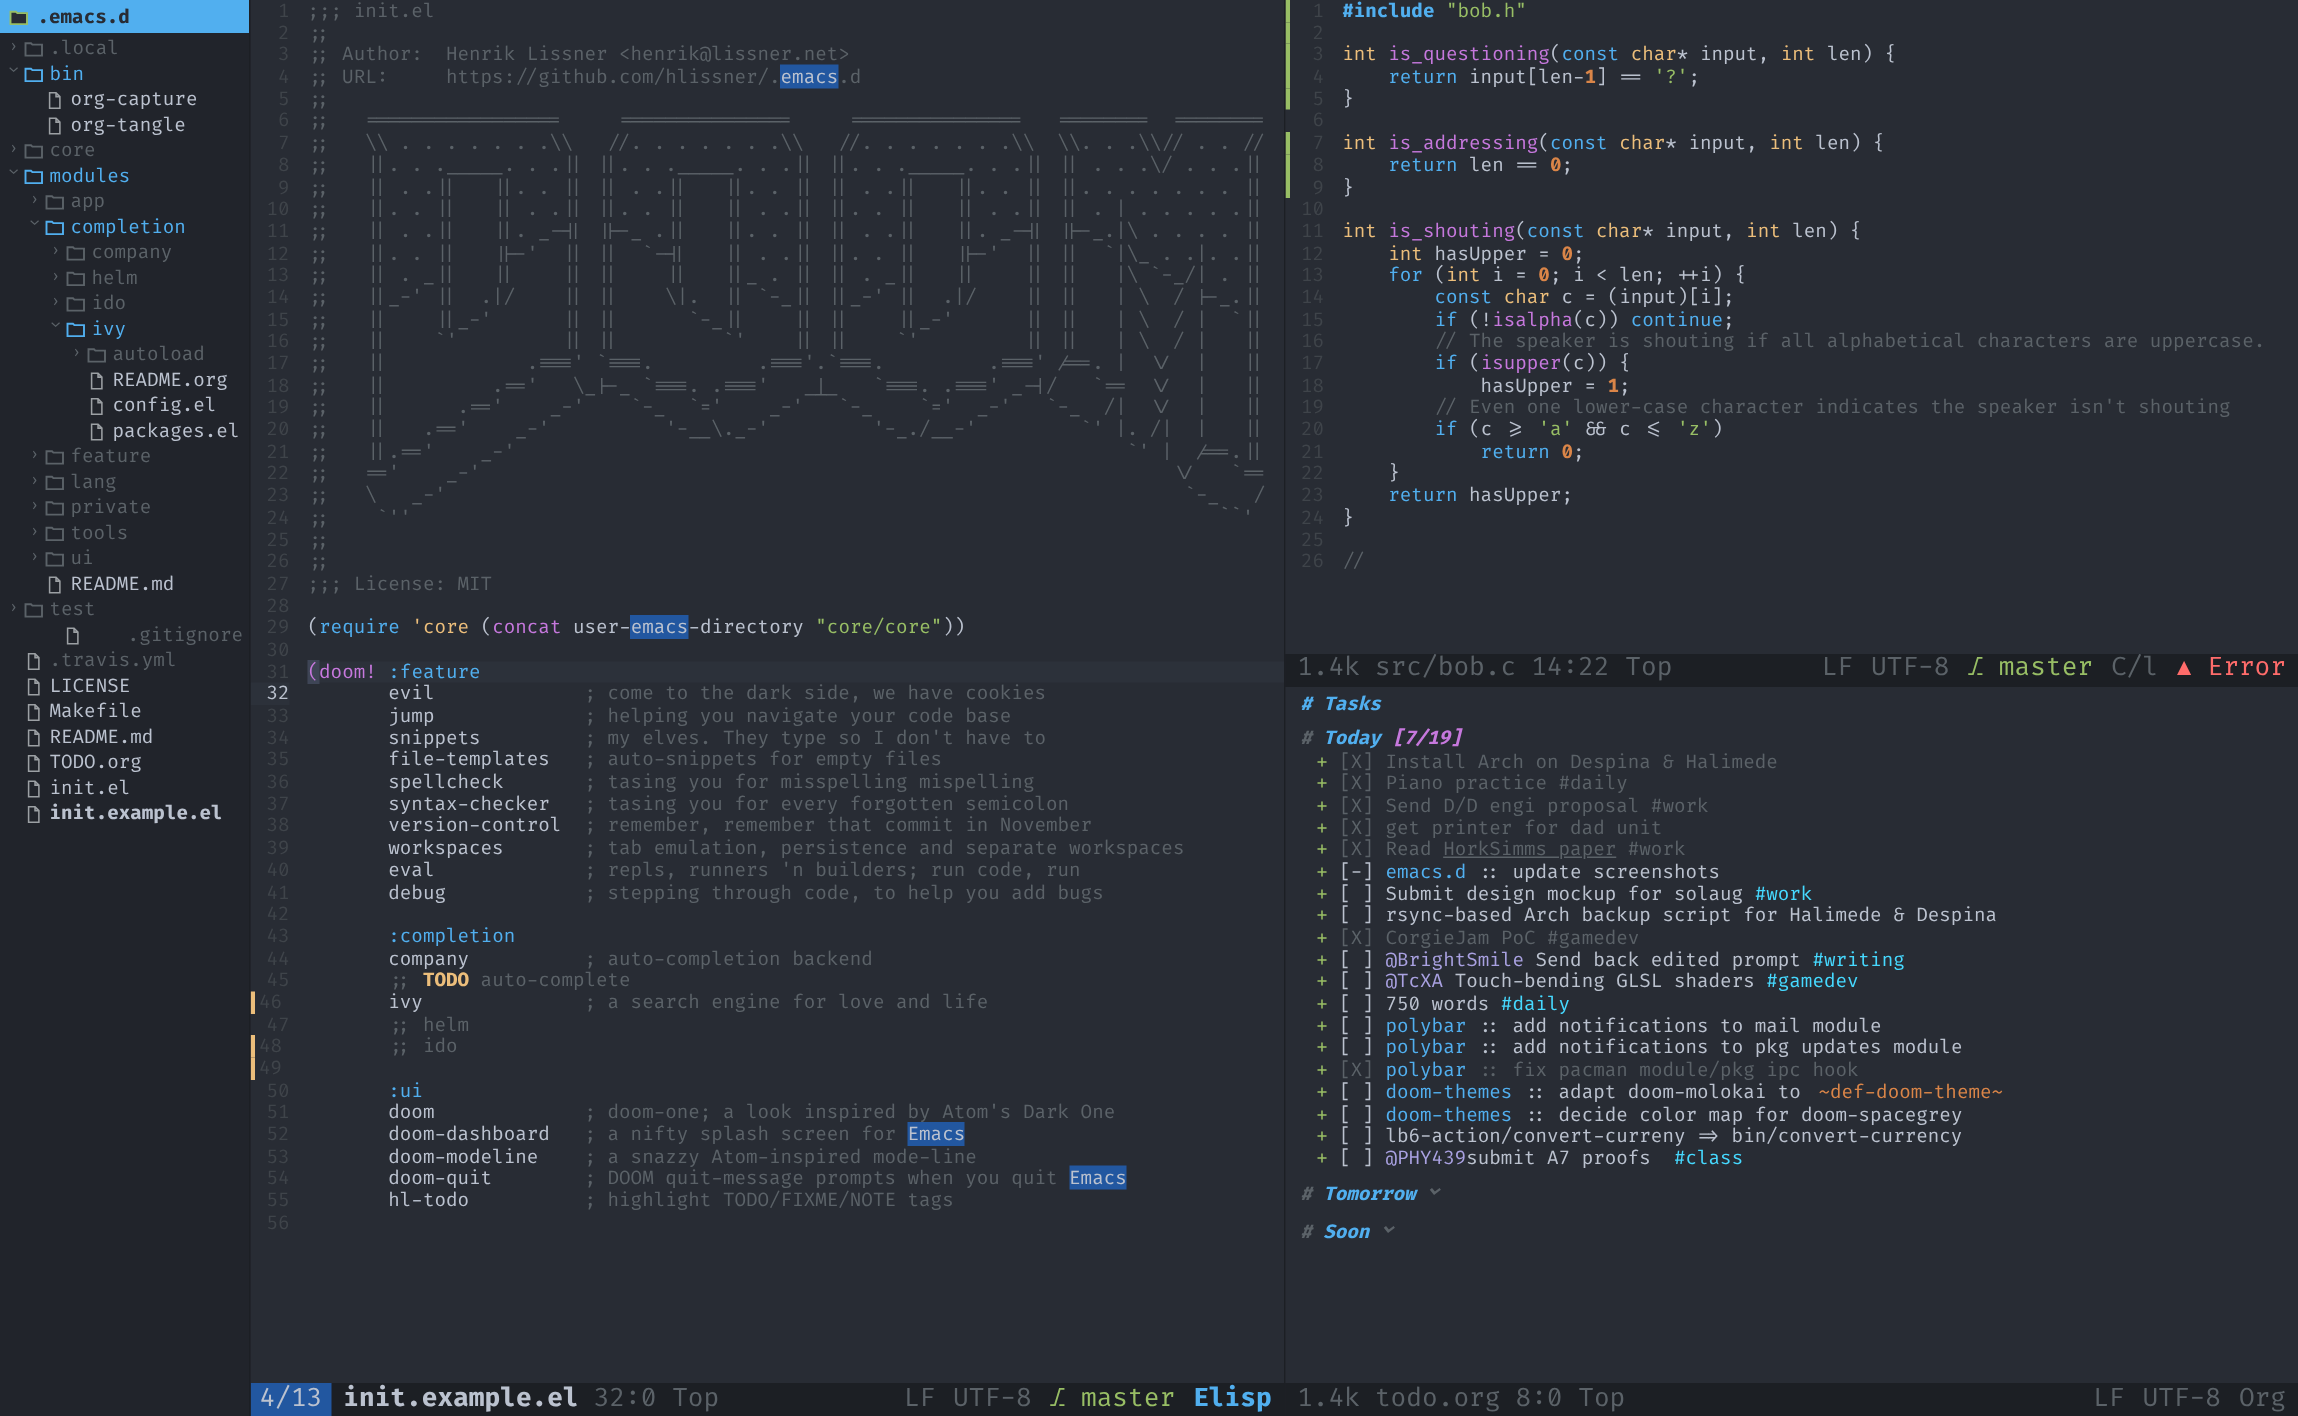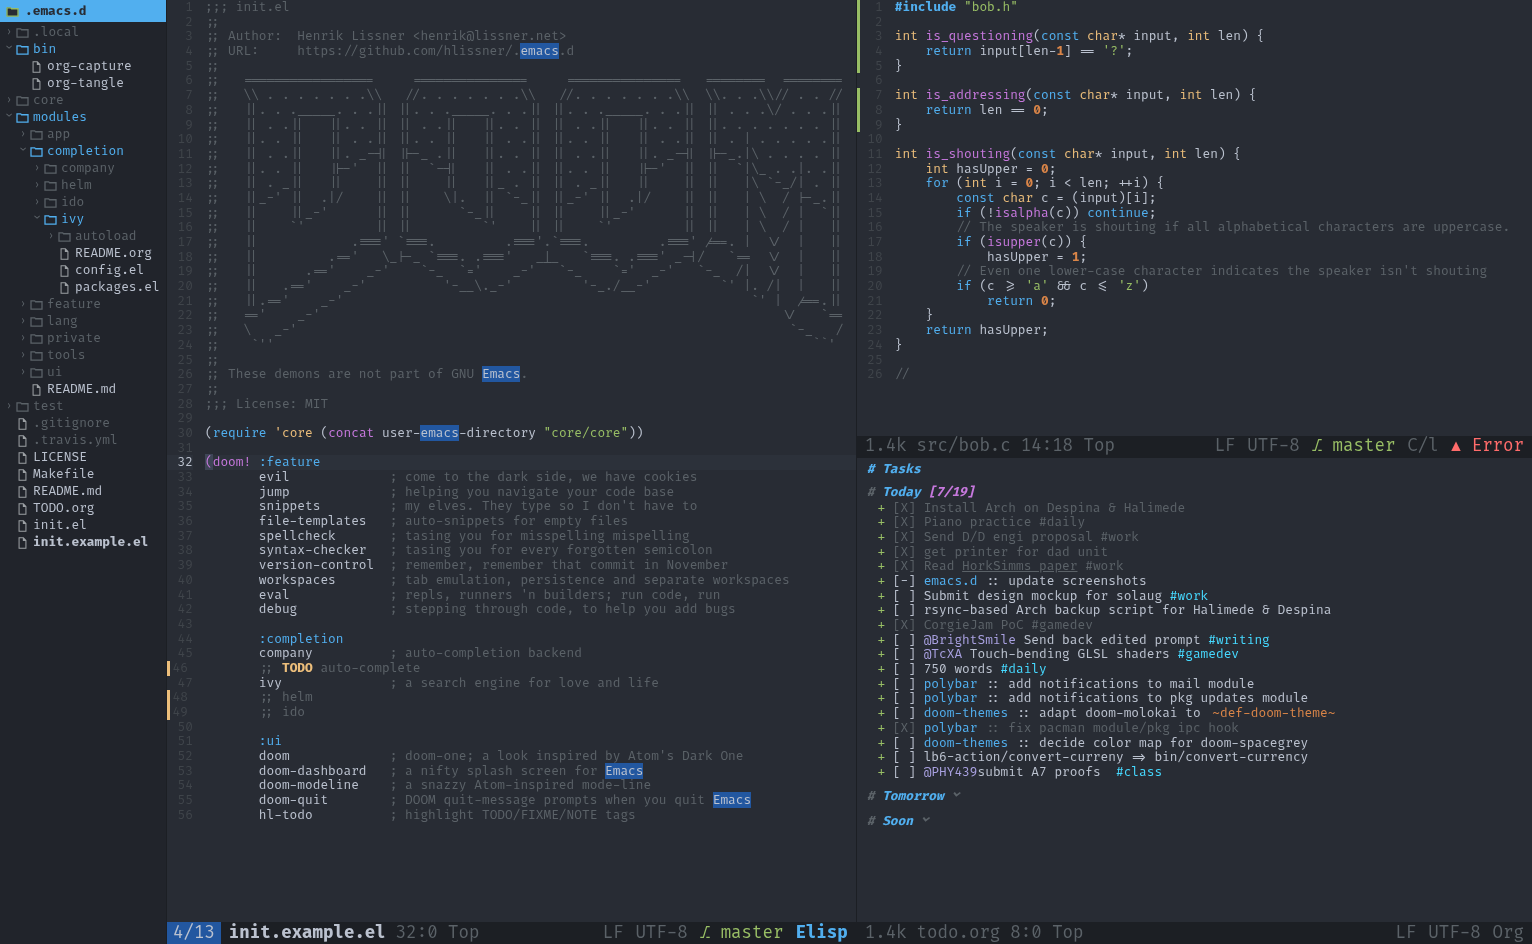--- a/index.html
+++ b/index.html
@@ -287,21 +287,21 @@
             </svg></span>
           <span class="file-lbl  ">README.md</span>
         </div>
         <div class="tree-row" style="padding-left: 4px;">
           <span class="chev">›</span>
           <span class="t-icon"><svg class="icon" width="13" height="11" viewBox="0 0 14 12">
               <path fill="none" stroke="#5B6268" stroke-width="1.4" d="M1 2h4l1 1h7v8H1z"></path>
             </svg></span>
           <span class="dir-closed  ">test</span>
         </div>
-        <div class="tree-row" style="padding-left: 4px;">
+        <div class="tree-row" style="padding-left: 4px; justify-content: space-between;">
           <span class="chev"></span>
           <span class="t-icon"><svg class="icon" width="11" height="12" viewBox="0 0 12 14">
               <path fill="none" stroke="#9ca0a4" stroke-width="1.2" d="M2 1h5l3 3v9H2z M7 1v3h3"></path>
             </svg></span>
           <span class="file-lbl dim ">.gitignore</span>
         </div>
         <div class="tree-row" style="padding-left: 4px;">
           <span class="chev"></span>
           <span class="t-icon"><svg class="icon" width="11" height="12" viewBox="0 0 12 14">
               <path fill="none" stroke="#9ca0a4" stroke-width="1.2" d="M2 1h5l3 3v9H2z M7 1v3h3"></path>
@@ -434,21 +434,20 @@
             <div class="cl"><span class="c">;;   ||    `'         || ||         `'    || ||    `'         || ||   | \  / |   ||</span></div>
             <div class="cl"><span class="c">;;   ||            .===' `===.         .==='.`===.         .===' /==. |  \/  |   ||</span></div>
             <div class="cl"><span class="c">;;   ||         .=='   \_|-_ `===. .==='   _|_   `===. .===' _-|/   `==  \/  |   ||</span></div>
             <div class="cl"><span class="c">;;   ||      .=='    _-'    `-_  `='    _-'   `-_    `='  _-'   `-_  /|  \/  |   ||</span></div>
             <div class="cl"><span class="c">;;   ||   .=='    _-'          '-__\._-'         '-_./__-'         `' |. /|  |   ||</span></div>
             <div class="cl"><span class="c">;;   ||.=='    _-'                                                     `' |  /==.||</span></div>
             <div class="cl"><span class="c">;;   =='    _-'                                                            \/   `==</span></div>
             <div class="cl"><span class="c">;;   \   _-'                                                                `-_   /</span></div>
             <div class="cl"><span class="c">;;    `''                                                                      ``'</span></div>
             <div class="cl"><span class="c">;;</span></div>
-            <div class="cl"><span class="c">;; These demons are not part of GNU </span><span class="hl-emacs">Emacs</span><span class="c">.</span></div>
             <div class="cl"><span class="c">;;</span></div>
             <div class="cl"><span class="c">;;; License: MIT</span></div>
             <div class="cl"></div>
             <div class="cl"><span class="op">(</span><span class="kw">require</span> <span class="ty">'core</span> <span class="op">(</span><span class="fn">concat</span> user-<span class="hl-emacs">emacs</span>-directory <span class="st">"core/core"</span><span class="op">))</span></div>
             <div class="cl"></div>
             <div class="cl hlrow"><span class="paren-hl">(</span><span class="fn">doom!</span> <span class="kw">:feature</span></div>
             <div class="cl">       evil             <span class="c">; come to the dark side, we have cookies</span></div>
             <div class="cl">       jump             <span class="c">; helping you navigate your code base</span></div>
             <div class="cl">       snippets         <span class="c">; my elves. They type so I don't have to</span></div>
             <div class="cl">       file-templates   <span class="c">; auto-snippets for empty files</span></div>
@@ -544,21 +543,21 @@
             <div class="cl"><span class="op">}</span></div>
             <div class="cl"></div>
             <div class="cl"><span class="c">//</span></div>
           </div>
       </div>
       <div class="modeline">
         <span>1.4k</span>
         <span style="width:10px"></span>
         <span>src/bob.c</span>
         <span style="width:10px"></span>
-        <span>14:18 Top</span>
+        <span>14:22 Top</span>
         <span class="spacer"></span>
         <span class="seg">LF</span>
         <span class="seg">UTF-8</span>
         <span class="seg branch">⎇ <span>master</span></span>
         <span class="seg">C/l</span>
         <span class="seg err">▲ <span>Error</span></span>
       </div>
 
       <div class="org-body">
         <div class="org-head"># Tasks</div>
@@ -574,22 +573,22 @@
             <div class="org-line"> <span class="pl">+</span> <span class="boxd">[X]</span> <span class="done">Read </span><span class="done" style="text-decoration:underline">HorkSimms paper</span><span class="done"> #work</span></div>
             <div class="org-line"> <span class="pl">+</span> <span class="box">[-]</span> <span class="namespace">emacs.d</span><span class="task"> :: </span><span class="task">update screenshots</span></div>
             <div class="org-line"> <span class="pl">+</span> <span class="box">[ ]</span> <span class="task">Submit design mockup for solaug </span><span class="tag">#work</span></div>
             <div class="org-line"> <span class="pl">+</span> <span class="box">[ ]</span> <span class="task">rsync-based Arch backup script for Halimede &amp; Despina</span></div>
             <div class="org-line"> <span class="pl">+</span> <span class="boxd">[X]</span> <span class="done">CorgieJam PoC </span><span class="done">#gamedev</span></div>
             <div class="org-line"> <span class="pl">+</span> <span class="box">[ ]</span> <span class="at">@BrightSmile</span><span class="task"> Send back edited prompt </span><span class="tag">#writing</span></div>
             <div class="org-line"> <span class="pl">+</span> <span class="box">[ ]</span> <span class="at">@TcXA</span><span class="task"> Touch-bending GLSL shaders </span><span class="tag">#gamedev</span></div>
             <div class="org-line"> <span class="pl">+</span> <span class="box">[ ]</span> <span class="task">750 words </span><span class="tag">#daily</span></div>
             <div class="org-line"> <span class="pl">+</span> <span class="box">[ ]</span> <span class="namespace">polybar</span><span class="task"> :: </span><span class="task">add notifications to mail module</span></div>
             <div class="org-line"> <span class="pl">+</span> <span class="box">[ ]</span> <span class="namespace">polybar</span><span class="task"> :: </span><span class="task">add notifications to pkg updates module</span></div>
+            <div class="org-line"> <span class="pl">+</span> <span class="boxd">[X]</span> <span class="namespace">polybar</span><span class="done"> :: </span><span class="done">fix pacman module/pkg ipc hook</span></div>
             <div class="org-line"> <span class="pl">+</span> <span class="box">[ ]</span> <span class="namespace">doom-themes</span><span class="task"> :: </span><span class="task">adapt doom-molokai to </span><span class="code">~def-doom-theme~</span></div>
-            <div class="org-line"> <span class="pl">+</span> <span class="boxd">[X]</span> <span class="namespace">polybar</span><span class="done"> :: </span><span class="done">fix pacman module/pkg ipc hook</span></div>
             <div class="org-line"> <span class="pl">+</span> <span class="box">[ ]</span> <span class="namespace">doom-themes</span><span class="task"> :: </span><span class="task">decide color map for doom-spacegrey</span></div>
             <div class="org-line"> <span class="pl">+</span> <span class="box">[ ]</span> <span class="task">lb6-action/convert-curreny =&gt; bin/convert-currency</span></div>
             <div class="org-line"> <span class="pl">+</span> <span class="box">[ ]</span> <span class="at">@PHY439</span><span class="task">submit A7 proofs </span><span class="tag"> #class</span></div>
           </div>
         <div style="height:8px"></div>
         <div class="org-head">
           <span style="color:#5B6268"># </span><span>Tomorrow</span>
           <span style="color:#5B6268"> ⌄</span>
         </div>
         <div style="height:8px"></div>

